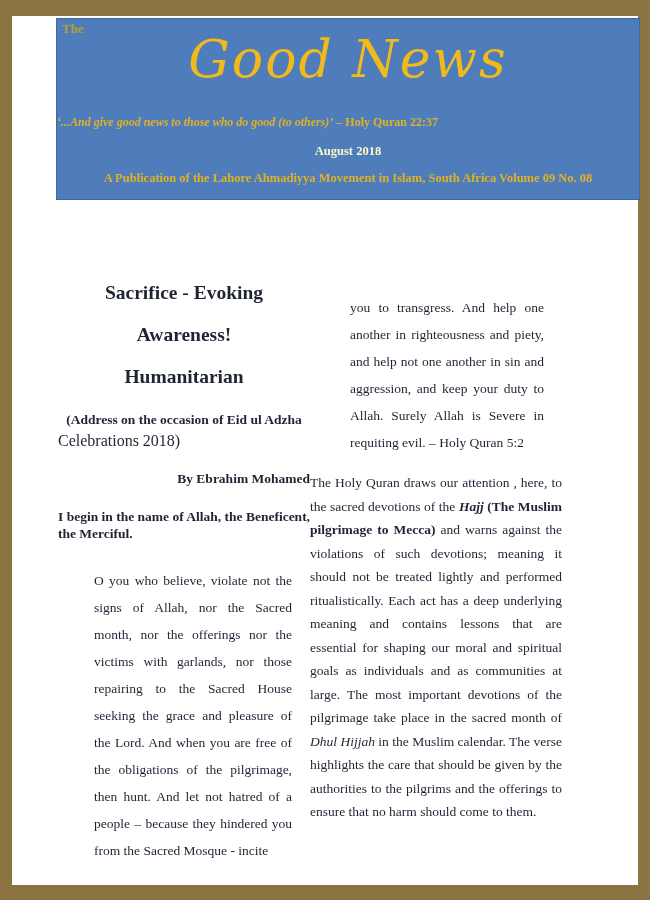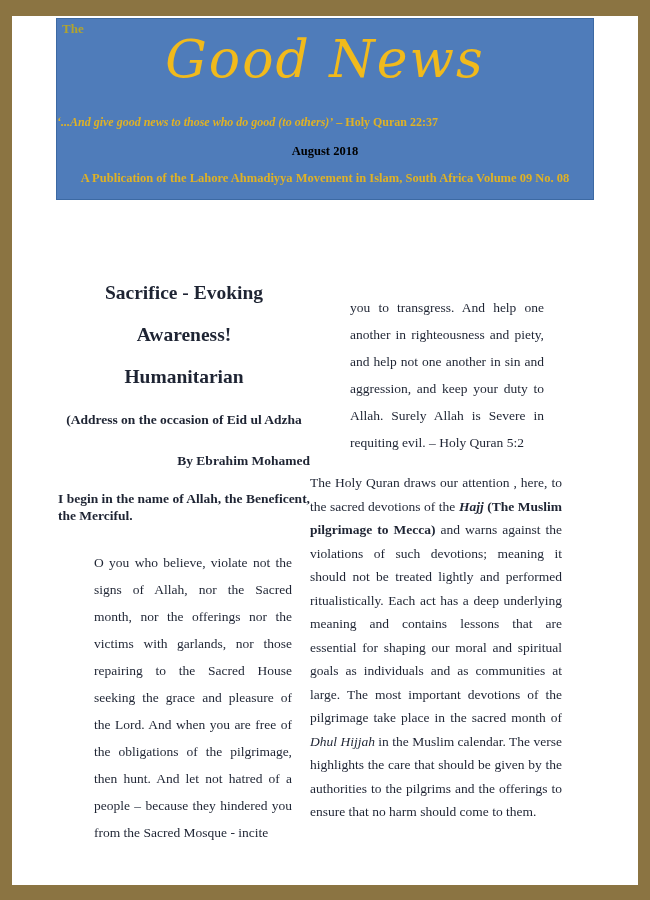--- a/index.html
+++ b/index.html
@@ -13,21 +13,21 @@
   .page{
     position:absolute;
     left:12px;top:16px;
     width:626px;height:869px;
     background:#ffffff;
   }
   
   .masthead{
     position:absolute;
     left:44px;top:2px;
-    width:538px;height:182px;
+    width:584px;height:182px;
     background:#4f7cba;
     border:1px solid #3c69a3;
     box-sizing:border-box;
     overflow:hidden;
   }
   .mast-prefix{
     position:absolute;left:5px;top:2px;
     font-size:13px;font-weight:bold;
     color:#b2a42e;
   }
@@ -43,21 +43,21 @@
   .mast-quote{
     position:absolute;left:0;top:96px;width:100%;
     font-size:12px;font-weight:bold;
     color:#dfb226;
   }
   .mast-quote .q-italic{font-style:italic;}
   .mast-date{
     position:absolute;left:0;top:125px;width:100%;
     text-align:center;
     font-size:12.5px;font-weight:bold;
-    color:#000000;
+    color:#fef9c3;
   }
   .mast-pub{
     position:absolute;left:0;top:152px;width:100%;
     text-align:center;
     font-size:12.5px;font-weight:bold;
     color:#dfb226;
   }
   
   .columns{
     position:absolute;
@@ -135,20 +135,21 @@
 
       <div class="col">
         <h1 class="article-title">
           <div>Sacrifice - Evoking</div>
           <div>Awareness!</div>
           <div>Humanitarian</div>
         </h1>
         <p class="article-subtitle">
           <span>(Address on the occasion of </span><span class="em">Eid ul Adzha</span>
           </p>
+          <div>Celebrations 2018)</div>
         <p></p>
         <p class="byline">By Ebrahim Mohamed</p>
         <p class="opening">I begin in the name of Allah, the Beneficent, the Merciful.</p>
         <p class="quote-block">O you who believe, violate not the signs of Allah, nor the Sacred month, nor the offerings nor the victims with garlands, nor those repairing to the Sacred House seeking the grace and pleasure of the Lord. And when you are free of the obligations of the pilgrimage, then hunt. And let not hatred of a people – because they hindered you from the Sacred Mosque - incite</p>
       </div>
 
       <div class="col">
         <p class="quote-block right">you to transgress. And help one another in righteousness and piety, and help not one another in sin and aggression, and keep your duty to Allah. Surely Allah is Severe in requiting evil. – Holy Quran 5:2</p>
         <p class="para"><span>The Holy Quran draws our attention , here, to the sacred devotions of the </span><span class="bi">Hajj</span><span class="b"> (The Muslim pilgrimage to Mecca)</span><span> and warns against the violations of such devotions; meaning it should not be treated lightly and performed ritualistically. Each act has a deep underlying meaning and contains lessons that are essential for shaping our moral and spiritual goals as individuals and as communities at large. The most important devotions of the pilgrimage take place in the sacred month of </span><span class="i">Dhul Hijjah</span><span> in the Muslim calendar. The verse highlights the care that should be given by the authorities to the pilgrims and the offerings to ensure that no harm should come to them.</span></p>
       </div>

